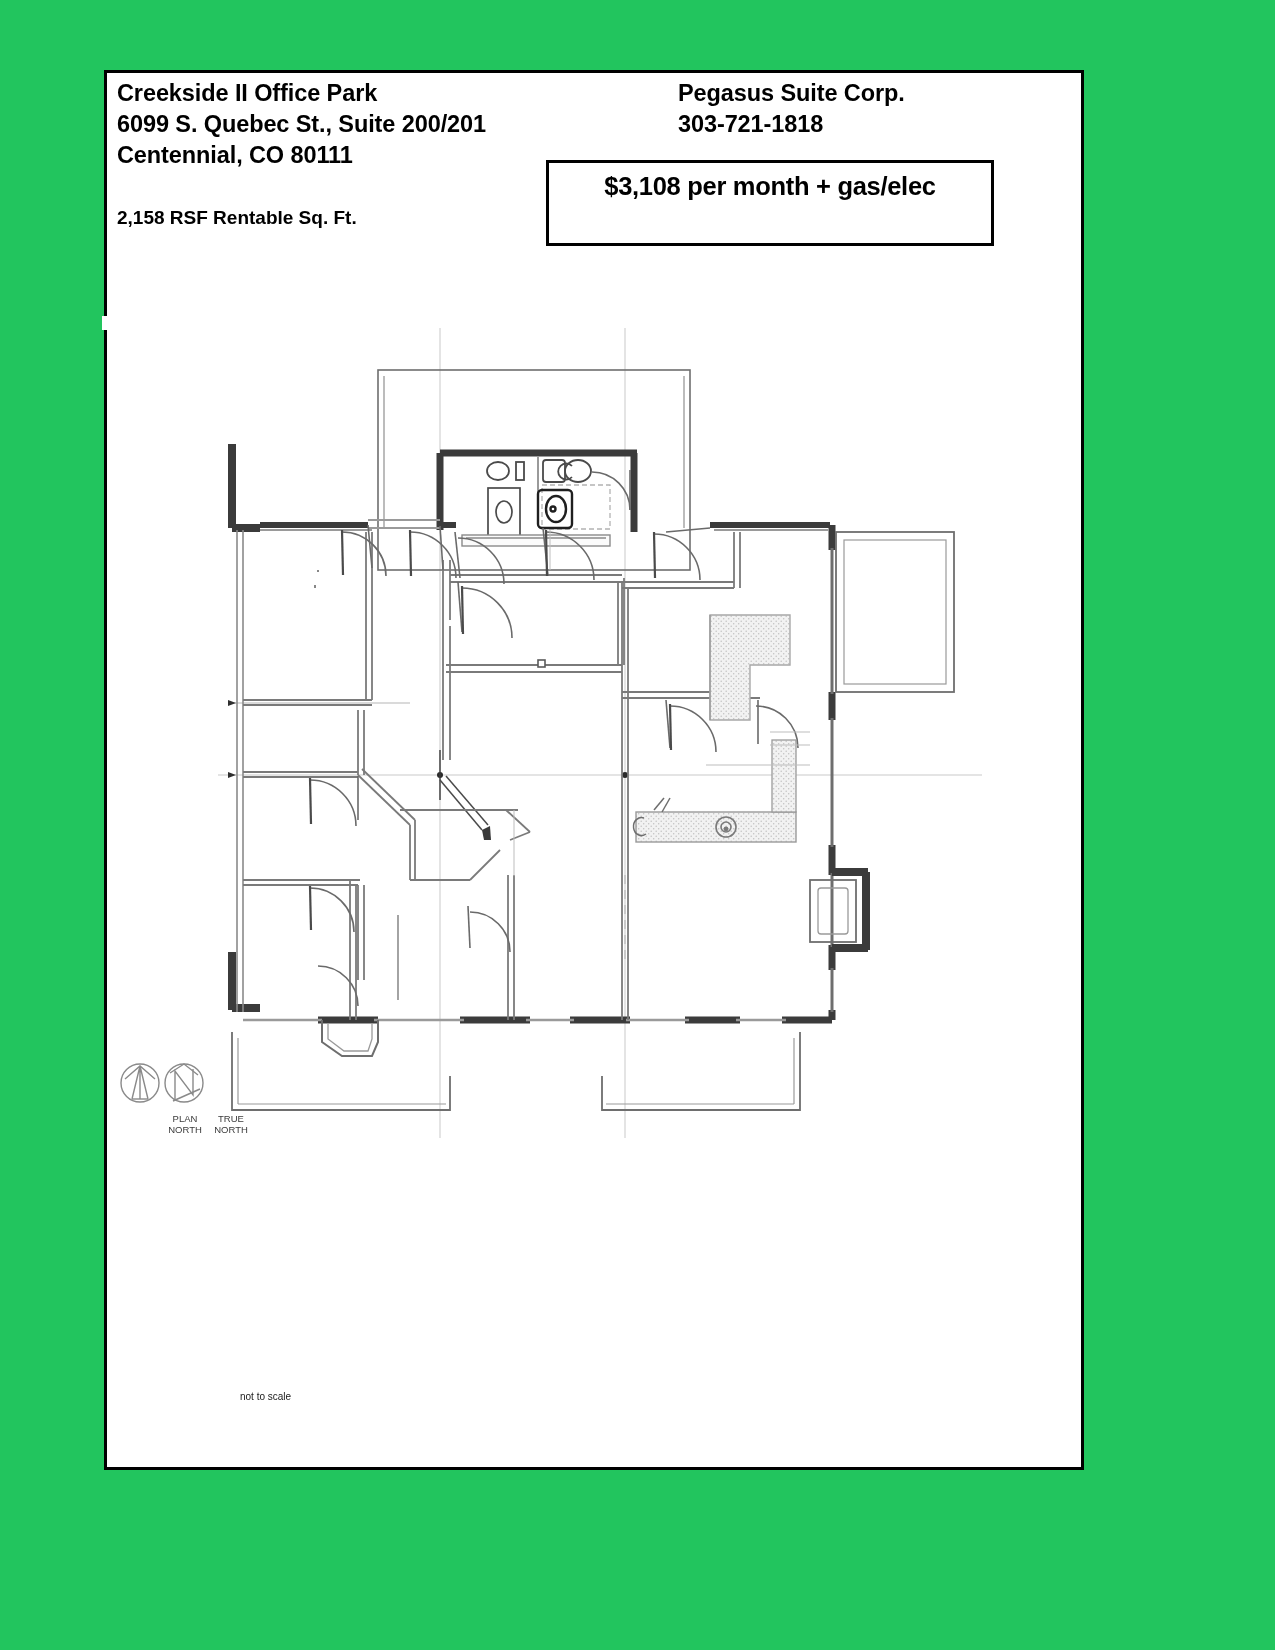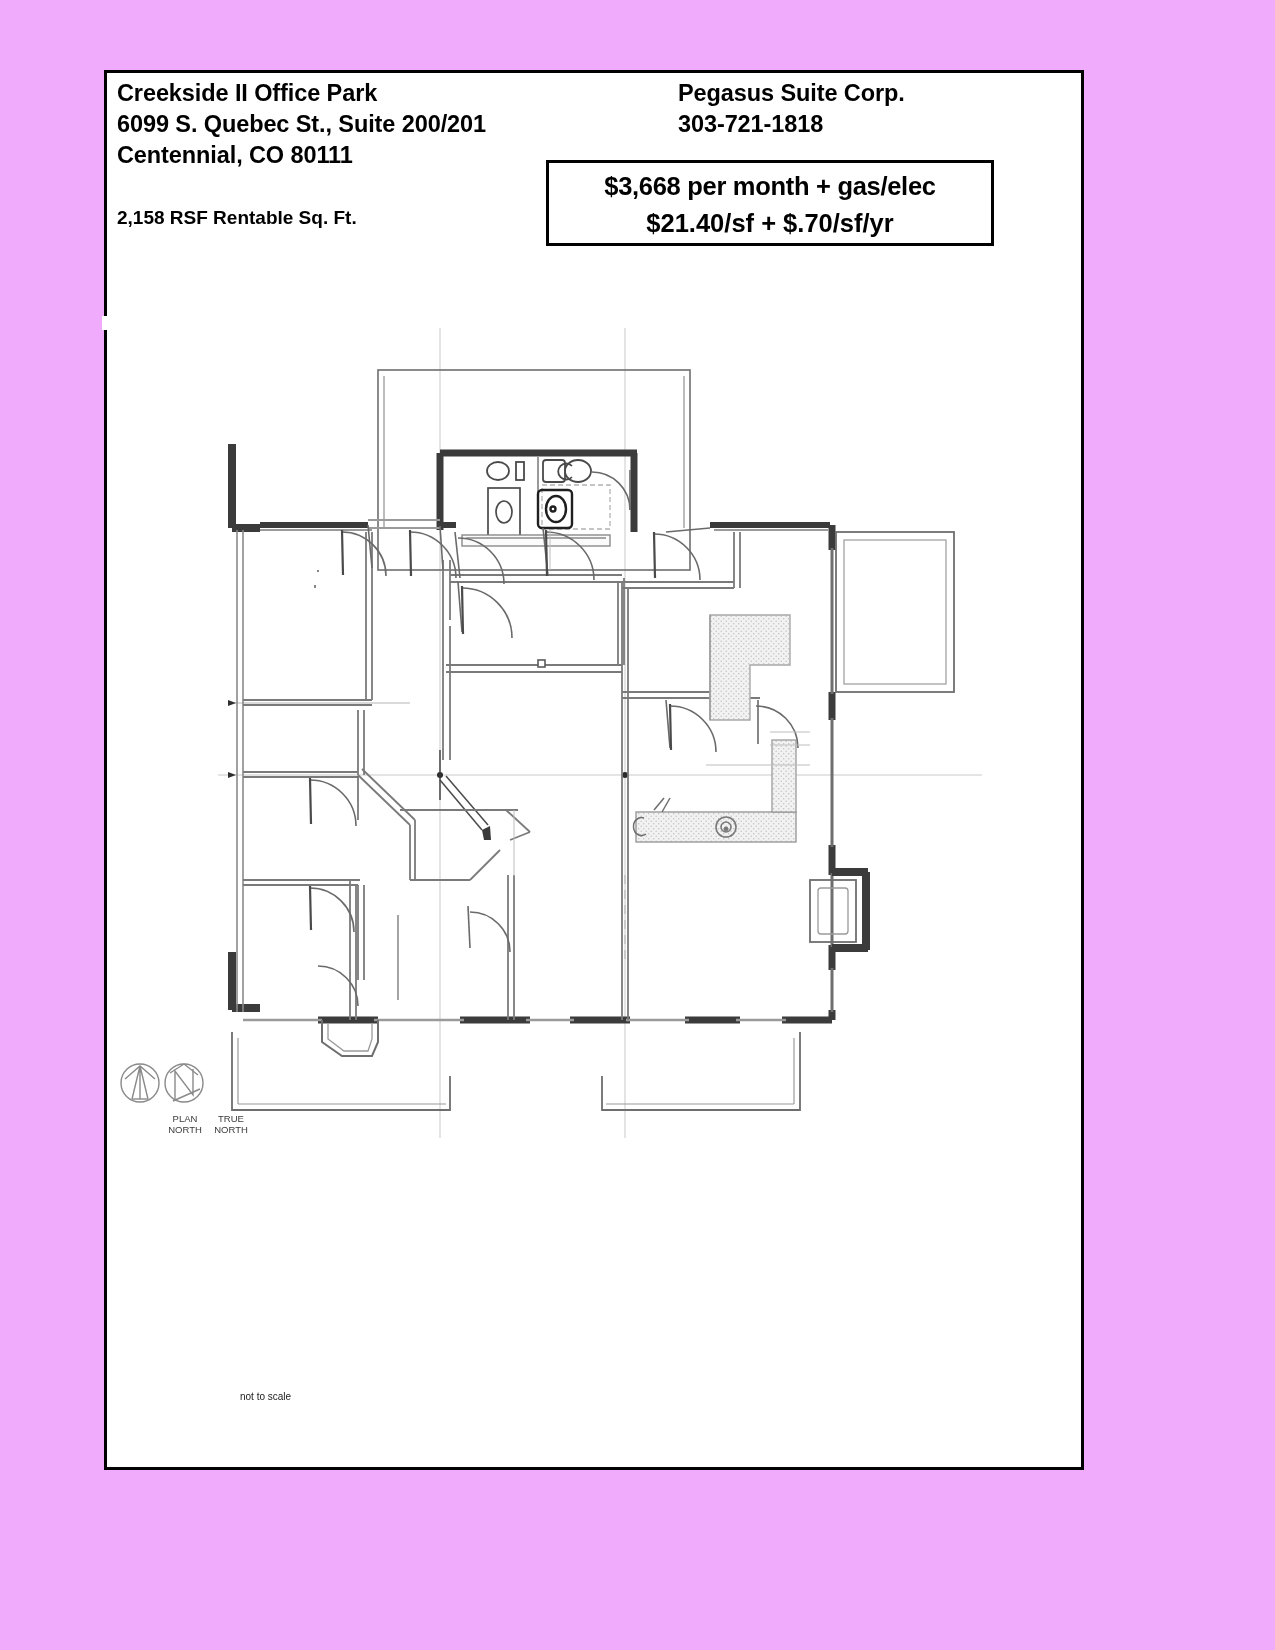--- a/index.html
+++ b/index.html
@@ -14,21 +14,21 @@
     position: relative;
     overflow: hidden;
   }
 
   
   #sheet {
     position: absolute;
     left: 0; top: 0;
     width: 1275px;
     height: 1650px;
-    background: #f0abfc;
+    background: #22c55e;
   }
   #border-frame {
     position: absolute;
     left: 104px;
     top: 70px;
     width: 980px;
     height: 1400px;
     border: 3px solid #000;
     box-sizing: border-box;
     background: #fff;
@@ -176,22 +176,21 @@
       <span class="hdr-right">303-721-1818</span>
     </div>
     <div class="hdr-row">
       <span class="hdr-left">Centennial, CO 80111</span>
     </div>
   </div>
 
   <div id="rsf-line">2,158 RSF Rentable Sq. Ft.</div>
 
   <div id="price-box">
-    <div class="pline1">$3,668 per month + gas/elec</div>
-    <div class="pline2">$21.40/sf + $.70/sf/yr</div>
+    <div class="pline1">$3,108 per month + gas/elec</div>
   </div>
 
   <div id="plan-wrap">
     <svg id="plan-svg" width="900" height="830" viewBox="0 0 900 830" xmlns="http://www.w3.org/2000/svg">
       <defs>
         <pattern id="dots" width="5" height="5" patternUnits="userSpaceOnUse">
           <rect width="5" height="5" fill="#f2f2f2"></rect>
           <circle cx="1.2" cy="1.2" r="0.75" fill="#c2c2c2"></circle>
           <circle cx="3.7" cy="3.7" r="0.75" fill="#c2c2c2"></circle>
         </pattern>

